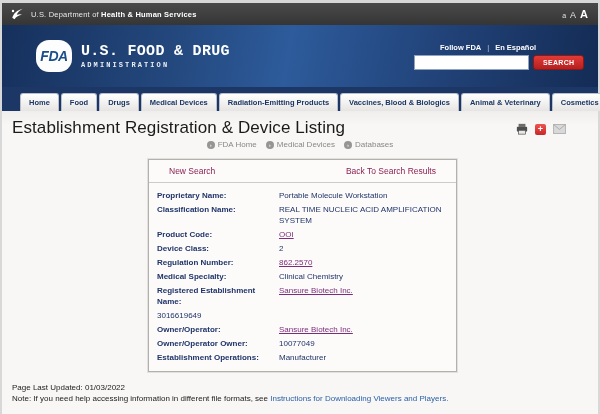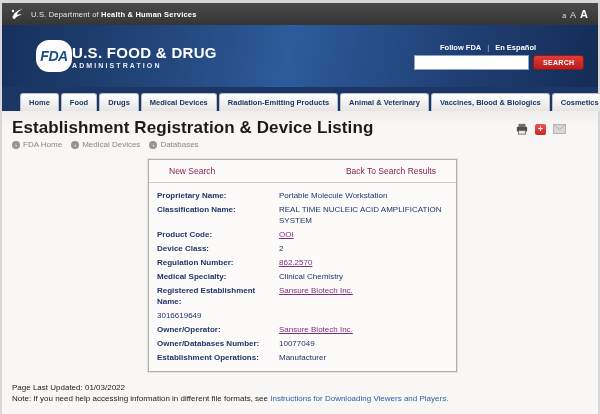--- a/index.html
+++ b/index.html
@@ -12,39 +12,39 @@
   .topbar { height:22px; background:linear-gradient(#4a4a4a,#353535); display:flex; align-items:center; padding:0 10px 0 8px; flex:0 0 auto; }
   .hhs-logo { width:15px; height:14px; margin-right:6px; flex:0 0 auto; }
   .topbar-text { color:#e8e8e8; font-size:7.5px; letter-spacing:.2px; }
   .topbar-text b { color:#ffffff; }
   .textsize { margin-left:auto; color:#e0e0e0; display:flex; align-items:baseline; gap:4px; }
   .ts-a1 { font-size:7px; } .ts-a2 { font-size:9px; } .ts-a3 { font-size:11px; font-weight:bold; color:#fff; }
 
   
   .header { height:62px; background:linear-gradient(100deg,#16305c 0%,#24497f 30%,#2d5globe 0, #2d5b9b 48%,#1f3e72 78%,#142c55 100%); background:linear-gradient(100deg,#16305c 0%,#24497f 30%,#2d5b9b 48%,#1f3e72 78%,#142c55 100%); display:flex; align-items:center; padding:0 14px 0 34px; flex:0 0 auto; }
   .fda-logo { width:36px; height:32px; background:#fdfdfd; border-radius:13px; display:flex; align-items:center; justify-content:center; color:#1b4f8a; font-weight:bold; font-style:italic; font-size:14px; letter-spacing:-.5px; }
-  .header-title { color:#fff; }
+  .header-title { margin-left:9px; color:#fff;font-family:Liberation Mono, monospace; }
   .ht1 { font-size:15px; font-weight:bold; letter-spacing:.3px; }
   .ht2 { font-size:7px; font-weight:bold; letter-spacing:2.1px; margin-top:1px; color:#e9edf4; }
   .header-right { margin-left:auto; display:flex; flex-direction:column; align-items:flex-start; width:170px; }
   .header-links { color:#fff; font-size:7.5px; font-weight:bold; margin-bottom:3px; display:flex; gap:6px;padding-left:26px; }
   .header-links a { color:#fff; text-decoration:none; }
   .hl-sep { color:#b9c6da; font-weight:normal; }
   .search-row { display:flex; align-items:center; }
   .search-input { width:115px; height:15px; border:1px solid #8fa3c0; background:#fff; font-size:8px; padding:0 3px; }
   .search-btn { height:15px; margin-left:4px; background:linear-gradient(#e23b36,#b51f20); color:#fff; border:1px solid #8e1717; border-radius:3px; font-size:7px; font-weight:bold; padding:0 9px; letter-spacing:.3px; }
 
   
   .navbar { height:24px; background:#1c3765; display:flex; align-items:flex-end; padding:0 0 0 18px; flex:0 0 auto; }
   .tab { background:linear-gradient(#ffffff,#e6e5e3); border:1px solid #b9c0cc; border-bottom:none; border-radius:3px 3px 0 0; color:#1c3663; font-size:7.5px; font-weight:bold; padding:4px 8px 4px; margin-right:2px; white-space:nowrap; cursor:pointer;margin-top:44px; }
 
   
   .content { flex:1 1 auto; background:linear-gradient(#efeeec,#f8f7f5 14px); padding:7px 10px 0 10px; position:relative; }
-  .page-title { font-size:17px; font-weight:bold; color:#1b1b1b; letter-spacing:.1px; }
-  .breadcrumb { display:flex; align-items:center; gap:9px; margin-top:2px; }
+  .page-title { font-size:17px; font-weight:normal; color:#1b1b1b; letter-spacing:.1px; }
+  .breadcrumb { display:flex; align-items:center; gap:9px; margin-top:2px;justify-content:center; }
   .crumb { display:flex; align-items:center; gap:3px; }
   .crumb-icon { width:8px; height:8px; border-radius:50%; background:#979594; color:#fff; font-size:6px; line-height:8px; text-align:center; display:inline-block; }
   .crumb-label { color:#8a8886; font-size:8px; }
   .title-icons { position:absolute; top:12px; right:32px; display:flex; gap:7px; align-items:center; }
   .share-icon { width:11px; height:11px; background:linear-gradient(#ef5350,#c62828); border-radius:2px; color:#fff; font-size:9px; font-weight:bold; line-height:10px; text-align:center; cursor:pointer; }
 
   
   .resbox { width:309px; margin:10px 0 0 136px; background:#fcfbf9; border:1px solid #b3b1ae; box-shadow:0 0 0 1px #e3e1de; }
   .resbox-head { display:flex; justify-content:space-between; padding:6px 20px; border-bottom:1px solid #cfccc8; }
   .resbox-head a { color:#8b2052; font-size:8.5px; text-decoration:none; cursor:pointer; }
@@ -95,22 +95,22 @@
         </div>
       </div>
     </div>
 
     <div class="navbar" id="nav-tabs">
         <div class="tab">Home</div>
         <div class="tab">Food</div>
         <div class="tab">Drugs</div>
         <div class="tab">Medical Devices</div>
         <div class="tab">Radiation-Emitting Products</div>
+        <div class="tab">Vaccines, Blood &amp; Biologics</div>
         <div class="tab">Animal &amp; Veterinary</div>
-        <div class="tab">Vaccines, Blood &amp; Biologics</div>
         <div class="tab">Cosmetics</div>
       </div>
 
     <div class="content">
       <div class="page-title">Establishment Registration &amp; Device Listing</div>
       <div class="breadcrumb" id="breadcrumb">
           <span class="crumb">
             <span class="crumb-icon">›</span>
             <span class="crumb-label">FDA Home</span>
           </span>
@@ -172,21 +172,21 @@
               <div class="res-value"><a>Sansure Biotech Inc.</a></div>
             </div>
             <div class="res-row">
               <div class="res-value">3016619649</div>
             </div>
             <div class="res-row">
               <div class="res-label">Owner/Operator:</div>
               <div class="res-value"><a>Sansure Biotech Inc.</a></div>
             </div>
             <div class="res-row">
-              <div class="res-label">Owner/Databases Number:</div>
+              <div class="res-label">Owner/Operator Owner:</div>
               <div class="res-value">10077049</div>
             </div>
             <div class="res-row">
               <div class="res-label">Establishment Operations:</div>
               <div class="res-value">Manufacturer</div>
             </div>
           </div>
       </div>
 
       <div class="foot-text">Page Last Updated: 01/03/2022</div>

